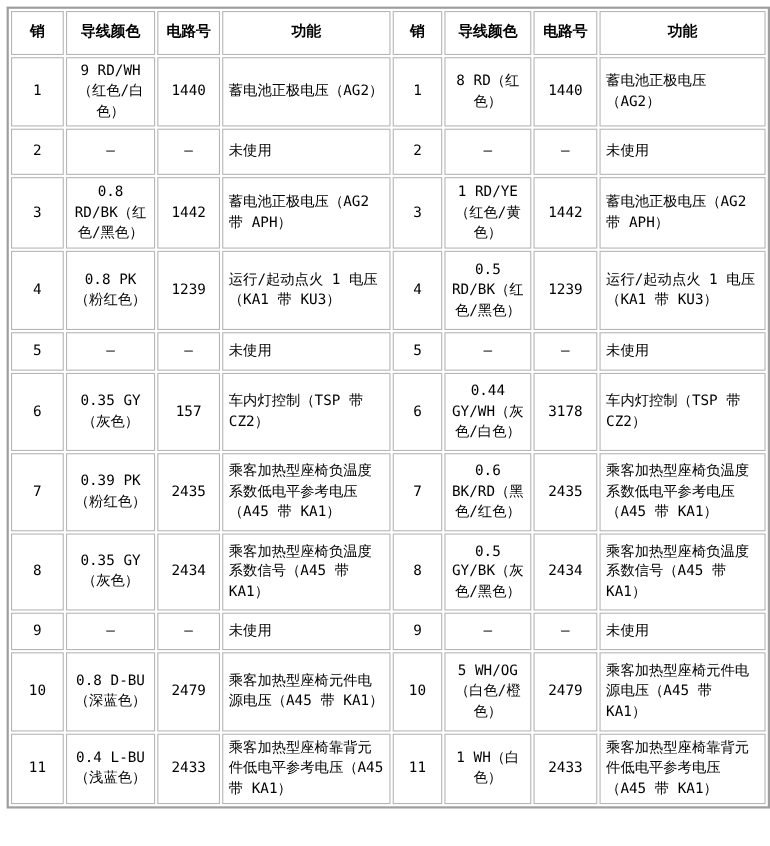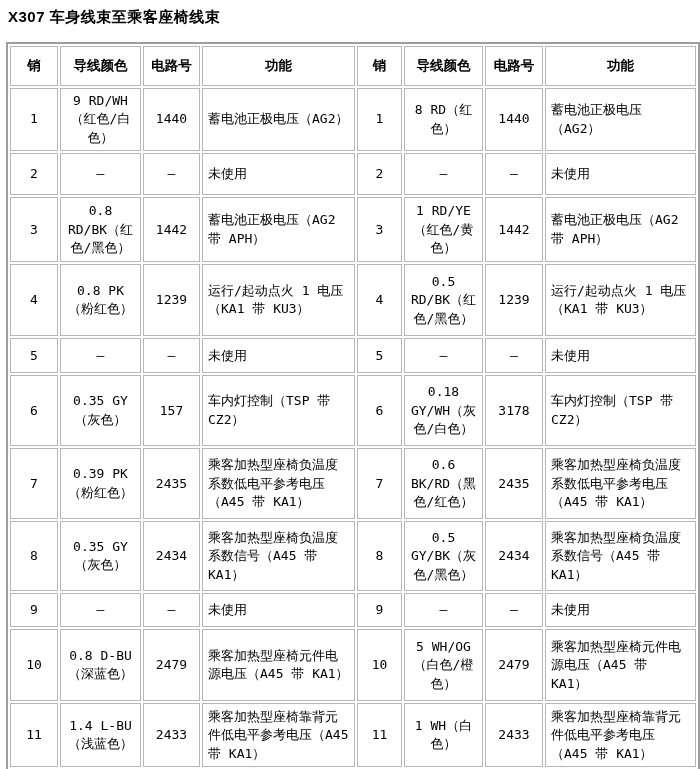--- a/index.html
+++ b/index.html
@@ -60,21 +60,20 @@
   tbody tr:nth-child(8)  { height:70px; }
   tbody tr:nth-child(9)  { height:34px; }
   tbody tr:nth-child(10) { height:72px; }
   tbody tr:nth-child(11) { height:64px; }
 </style>
 </head>
 <body>
 
 <div class="page">
 
-  <div class="doc-title">X307 车身线束至乘客座椅线束</div>
 
   <table class="wiring">
     <colgroup>
       <col style="width:48px">
       <col style="width:81px">
       <col style="width:57px">
       <col style="width:153px">
       <col style="width:45px">
       <col style="width:79px">
       <col style="width:58px">
@@ -143,21 +142,21 @@
       <td class="c-color">—</td>
       <td class="c-circuit">—</td>
       <td class="c-func">未使用</td>
     </tr>
         <tr>
       <td class="c-pin">6</td>
       <td class="c-color">0.35 GY（灰色）</td>
       <td class="c-circuit">157</td>
       <td class="c-func">车内灯控制（TSP 带 CZ2）</td>
       <td class="c-pin">6</td>
-      <td class="c-color">0.18 GY/WH（灰色/白色）</td>
+      <td class="c-color">0.44 GY/WH（灰色/白色）</td>
       <td class="c-circuit">3178</td>
       <td class="c-func">车内灯控制（TSP 带 CZ2）</td>
     </tr>
         <tr>
       <td class="c-pin">7</td>
       <td class="c-color">0.39 PK（粉红色）</td>
       <td class="c-circuit">2435</td>
       <td class="c-func">乘客加热型座椅负温度系数低电平参考电压（A45 带 KA1）</td>
       <td class="c-pin">7</td>
       <td class="c-color">0.6 BK/RD（黑色/红色）</td>
@@ -189,21 +188,21 @@
       <td class="c-color">0.8 D-BU（深蓝色）</td>
       <td class="c-circuit">2479</td>
       <td class="c-func">乘客加热型座椅元件电源电压（A45 带 KA1）</td>
       <td class="c-pin">10</td>
       <td class="c-color">5 WH/OG（白色/橙色）</td>
       <td class="c-circuit">2479</td>
       <td class="c-func">乘客加热型座椅元件电源电压（A45 带 KA1）</td>
     </tr>
         <tr>
       <td class="c-pin">11</td>
-      <td class="c-color">1.4 L-BU（浅蓝色）</td>
+      <td class="c-color">0.4 L-BU（浅蓝色）</td>
       <td class="c-circuit">2433</td>
       <td class="c-func">乘客加热型座椅靠背元件低电平参考电压（A45 带 KA1）</td>
       <td class="c-pin">11</td>
       <td class="c-color">1 WH（白色）</td>
       <td class="c-circuit">2433</td>
       <td class="c-func">乘客加热型座椅靠背元件低电平参考电压（A45 带 KA1）</td>
     </tr>
       </tbody>
 
   </table>

